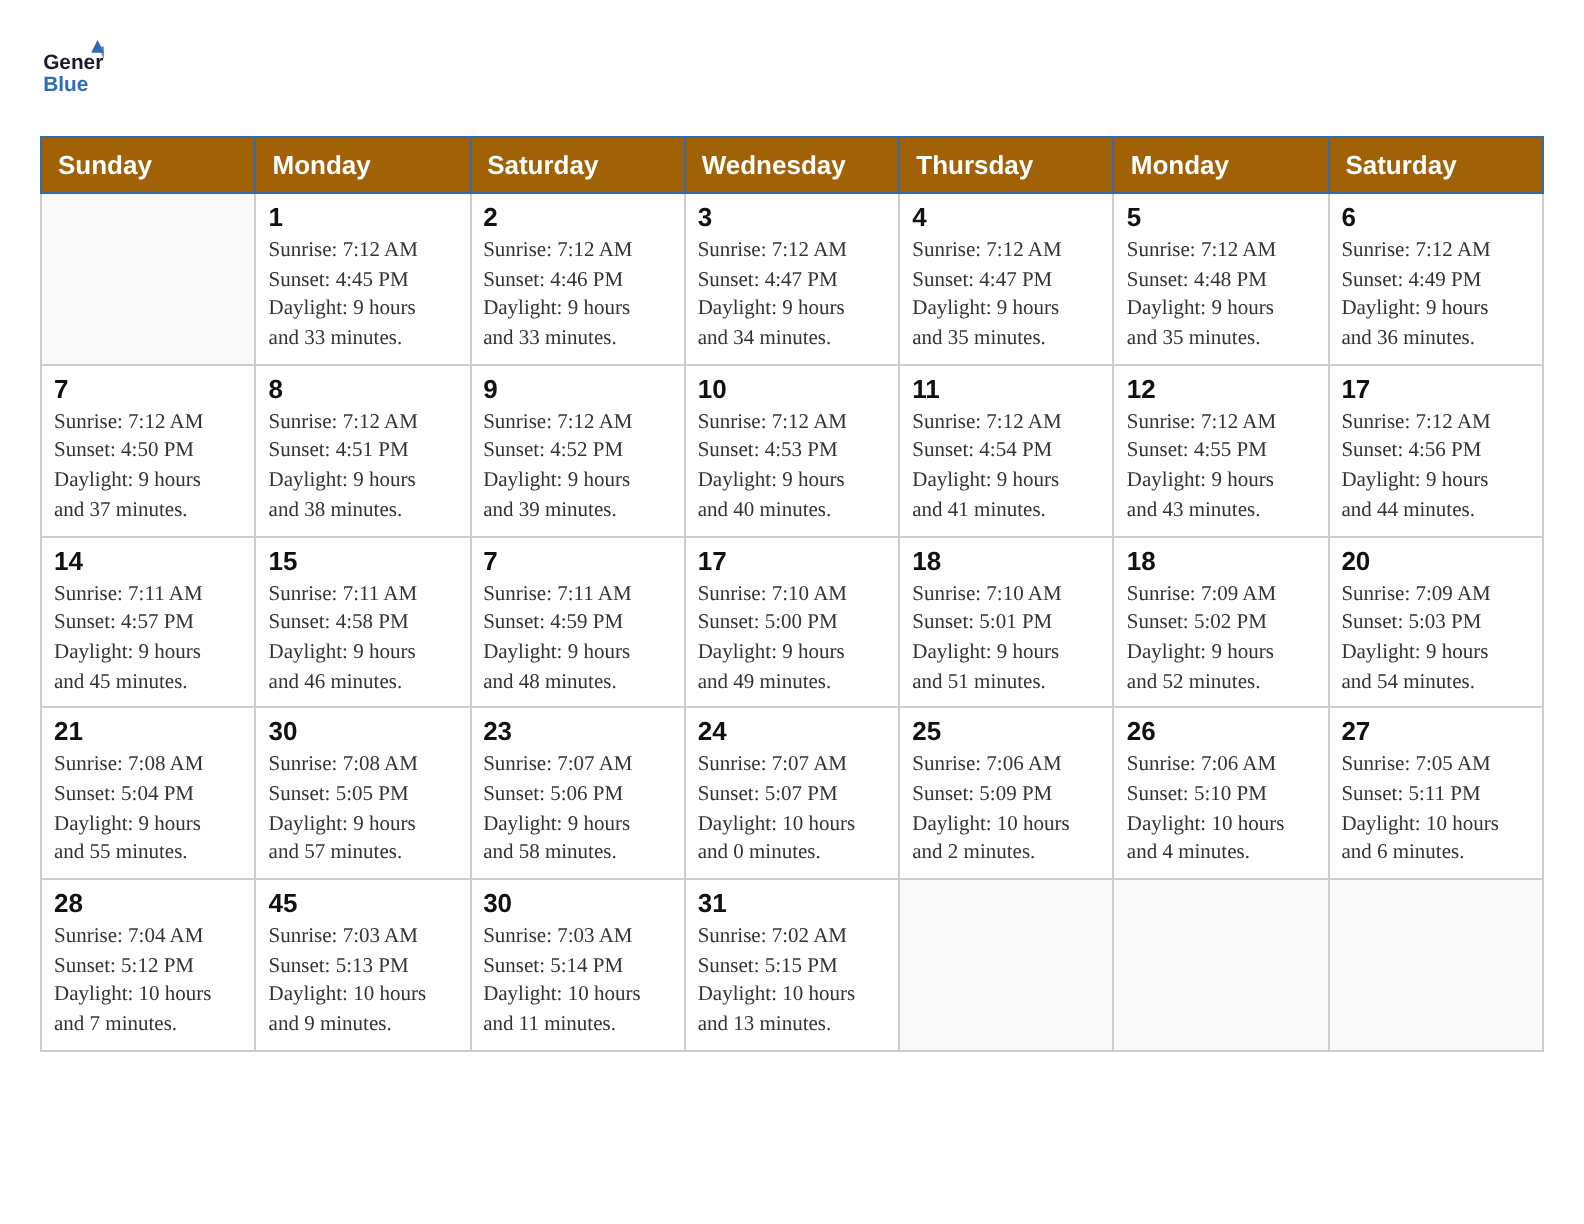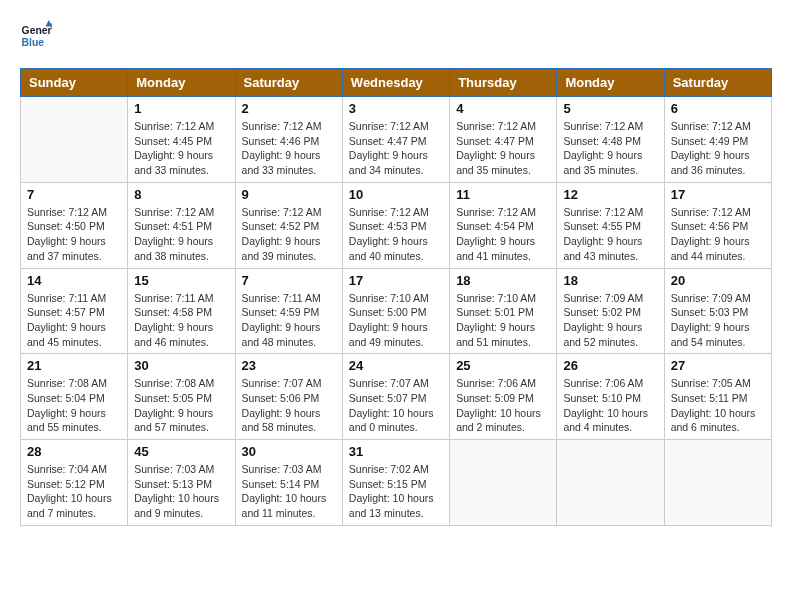--- a/index.html
+++ b/index.html
@@ -65,20 +65,21 @@
     .day-num {
       font-weight: bold;
       font-size: 13px;
       margin-bottom: 3px;
       color: #111;
     }
     .day-info {
       color: #333;
       font-size: 10.5px;
       line-height: 1.4;
+      font-family: Liberation Serif, serif;
     }
   </style>
 </head>
 <body>
 
 <div class="header">
   <div class="logo">
     <svg class="logo-icon" viewBox="0 0 40 40">
       <text x="2" y="18" font-size="13" font-weight="bold" fill="#1a1a2e">General</text>
       <text x="2" y="32" font-size="13" font-weight="bold" fill="#2e6db4">Blue</text>

